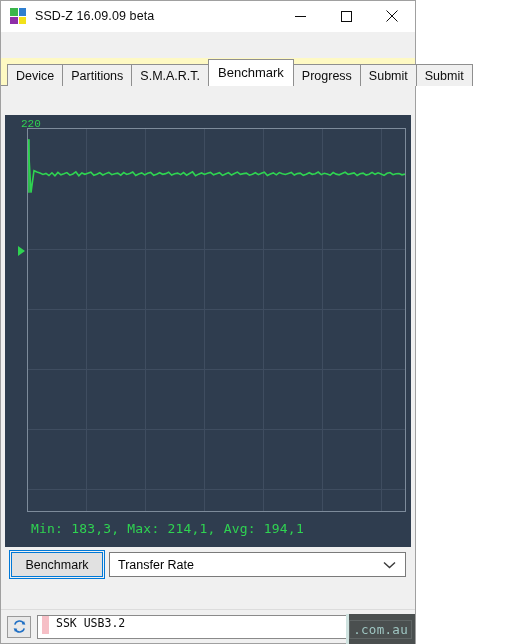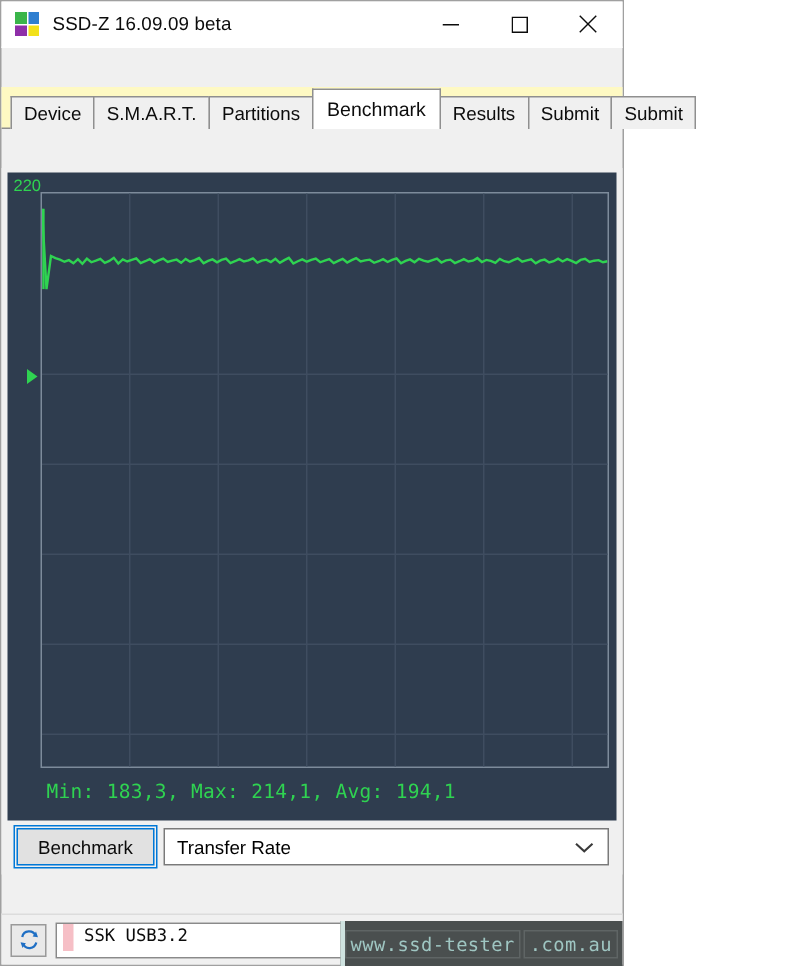--- a/index.html
+++ b/index.html
@@ -104,22 +104,22 @@
     position: absolute;
     top: 3px; left: 0; right: 0;
     text-align: center;
     font-family: "DejaVu Sans Mono", monospace;
     font-size: 11px;
     color: #f4f4f4;
     letter-spacing: .2px;
     pointer-events: none;
   }
   .axis-max, .axis-min {
-    position: absolute; left: 4px;
-    font-family: Liberation Sans, sans-serif;
+    position: absolute; left: 16px;
+    font-family: Liberation Mono, monospace;
     font-size: 11px;
     color: #2fd351;
   }
   .axis-max { top: 3px; }
   .axis-min { top: 468px; }
 
   .plot {
     position: absolute;
     left: 22px; top: 13px; right: 5px; bottom: 35px;
     border: 1px solid #7d8b9b;
@@ -280,24 +280,24 @@
         <svg width="12" height="12" viewBox="0 0 12 12">
             <line x1="0.5" y1="0.5" x2="11.5" y2="11.5" stroke="#0c0c0c" stroke-width="1"></line>
             <line x1="11.5" y1="0.5" x2="0.5" y2="11.5" stroke="#0c0c0c" stroke-width="1"></line>
           </svg>
       </div>
     </div>
   </div>
 
   <div class="tabstrip">
     <div class="tab">Device</div>
+    <div class="tab">Partitions</div>
     <div class="tab">S.M.A.R.T.</div>
-    <div class="tab">Partitions</div>
     <div class="tab active">Benchmark</div>
-    <div class="tab">Results</div>
+    <div class="tab">Progress</div>
     <div class="tab">Submit</div>
     <div class="tab">Submit</div>
   </div>
 
   <div class="content">
 
     <div class="graph-panel">
 
       <div class="axis-max">220</div>
       <div class="axis-min">0</div>
@@ -352,18 +352,17 @@
         <path d="M13 10 A5 5 0 0 1 3.5 10.8" fill="none" stroke="#1f6fc4" stroke-width="1.6"></path>
         <polygon points="3.2,13.8 1.8,9.8 5.6,10.4" fill="#1f6fc4"></polygon>
       </svg>
     </div>
     <div class="dev-field">
       <div class="dev-swatch"></div>
       <div class="dev-name">SSK USB3.2</div>
     </div>
     <div class="watermark">
       <div class="wm-strip"></div>
-      <div class="wm-box">www.ssd-tester</div>
       <div class="wm-box">.com.au</div>
     </div>
   </div>
 
 </div>
 
 </body></html>

